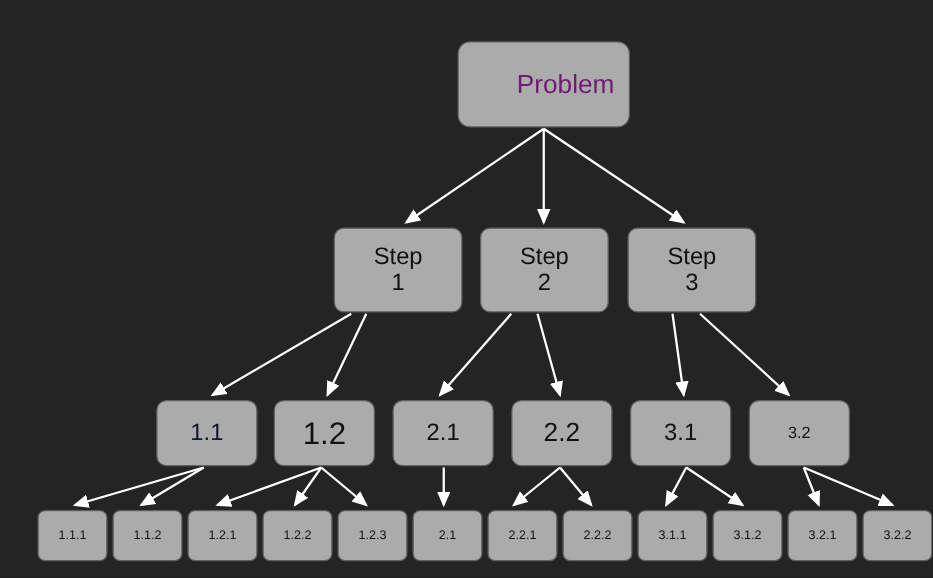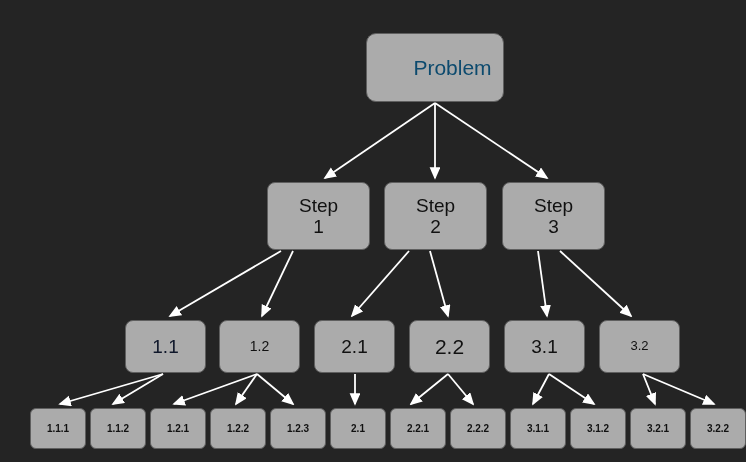--- a/index.html
+++ b/index.html
@@ -31,21 +31,21 @@
     display: flex;
     align-items: center;
     justify-content: center;
     text-align: center;
     color: #111111;
     line-height: 1.12;
     white-space: pre-line;
     z-index: 2;
   }
   .node.root { border-radius: 10px; }
-  .node.leaf { border-radius: 6px; font-weight: bold; }
+  .node.leaf { border-radius: 6px; }
   .node-label {
     display: block;
     pointer-events: none;
   }
 </style>
 </head>
 <body>
 
 <div id="canvas">
   <svg id="edge-layer" viewBox="0 0 746 462" xmlns="http://www.w3.org/2000/svg">
@@ -72,29 +72,29 @@
         <line x1="355" y1="374" x2="355" y2="404" stroke="#ffffff" stroke-width="1.8" marker-end="url(#arrowhead)"></line>
         <line x1="448" y1="374" x2="411" y2="404" stroke="#ffffff" stroke-width="1.8" marker-end="url(#arrowhead)"></line>
         <line x1="448" y1="374" x2="473" y2="404" stroke="#ffffff" stroke-width="1.8" marker-end="url(#arrowhead)"></line>
         <line x1="549" y1="374" x2="533" y2="404" stroke="#ffffff" stroke-width="1.8" marker-end="url(#arrowhead)"></line>
         <line x1="549" y1="374" x2="594" y2="404" stroke="#ffffff" stroke-width="1.8" marker-end="url(#arrowhead)"></line>
         <line x1="643" y1="374" x2="655" y2="404" stroke="#ffffff" stroke-width="1.8" marker-end="url(#arrowhead)"></line>
         <line x1="643" y1="374" x2="714" y2="404" stroke="#ffffff" stroke-width="1.8" marker-end="url(#arrowhead)"></line>
       </g>
   </svg>
   <div id="nodes">
-      <div class="node root" style="left: 366px; top: 33px; width: 138px; height: 69px; font-size: 21px; background: rgb(171, 171, 171); border-color: rgb(95, 95, 95); color: #0c4a6e; padding-left: 35px;"><span class="node-label">Problem</span></div>
+      <div class="node root" style="left: 366px; top: 33px; width: 138px; height: 69px; font-size: 21px; background: rgb(171, 171, 171); border-color: rgb(95, 95, 95); color: #701a75; padding-left: 35px;"><span class="node-label">Problem</span></div>
       <div class="node branch" style="left: 267px; top: 182px; width: 103px; height: 68px; font-size: 19px; background: rgb(171, 171, 171); border-color: rgb(95, 95, 95); color: rgb(17, 17, 17);"><span class="node-label">Step
 1</span></div>
       <div class="node branch" style="left: 384px; top: 182px; width: 103px; height: 68px; font-size: 19px; background: rgb(171, 171, 171); border-color: rgb(95, 95, 95); color: rgb(17, 17, 17);"><span class="node-label">Step
 2</span></div>
       <div class="node branch" style="left: 502px; top: 182px; width: 103px; height: 68px; font-size: 19px; background: rgb(171, 171, 171); border-color: rgb(95, 95, 95); color: rgb(17, 17, 17);"><span class="node-label">Step
 3</span></div>
       <div class="node branch" style="left: 125px; top: 320px; width: 81px; height: 53px; font-size: 19px; background: rgb(171, 171, 171); border-color: rgb(95, 95, 95); color: #0f172a;"><span class="node-label">1.1</span></div>
-      <div class="node branch" style="left: 219px; top: 320px; width: 81px; height: 53px; font-size: 14px; background: rgb(171, 171, 171); border-color: rgb(95, 95, 95); color: rgb(17, 17, 17);"><span class="node-label">1.2</span></div>
+      <div class="node branch" style="left: 219px; top: 320px; width: 81px; height: 53px; font-size: 25px; background: rgb(171, 171, 171); border-color: rgb(95, 95, 95); color: rgb(17, 17, 17);"><span class="node-label">1.2</span></div>
       <div class="node branch" style="left: 314px; top: 320px; width: 81px; height: 53px; font-size: 19px; background: rgb(171, 171, 171); border-color: rgb(95, 95, 95); color: rgb(17, 17, 17);"><span class="node-label">2.1</span></div>
       <div class="node branch" style="left: 409px; top: 320px; width: 81px; height: 53px; font-size: 21px; background: rgb(171, 171, 171); border-color: rgb(95, 95, 95); color: rgb(17, 17, 17);"><span class="node-label">2.2</span></div>
       <div class="node branch" style="left: 504px; top: 320px; width: 81px; height: 53px; font-size: 19px; background: rgb(171, 171, 171); border-color: rgb(95, 95, 95); color: rgb(17, 17, 17);"><span class="node-label">3.1</span></div>
       <div class="node branch" style="left: 599px; top: 320px; width: 81px; height: 53px; font-size: 13px; background: rgb(171, 171, 171); border-color: rgb(95, 95, 95); color: rgb(17, 17, 17);"><span class="node-label">3.2</span></div>
       <div class="node leaf" style="left: 30px; top: 408px; width: 56px; height: 41px; font-size: 10px; background: rgb(171, 171, 171); border-color: rgb(95, 95, 95); color: rgb(17, 17, 17);"><span class="node-label">1.1.1</span></div>
       <div class="node leaf" style="left: 90px; top: 408px; width: 56px; height: 41px; font-size: 10px; background: rgb(171, 171, 171); border-color: rgb(95, 95, 95); color: rgb(17, 17, 17);"><span class="node-label">1.1.2</span></div>
       <div class="node leaf" style="left: 150px; top: 408px; width: 56px; height: 41px; font-size: 10px; background: rgb(171, 171, 171); border-color: rgb(95, 95, 95); color: rgb(17, 17, 17);"><span class="node-label">1.2.1</span></div>
       <div class="node leaf" style="left: 210px; top: 408px; width: 56px; height: 41px; font-size: 10px; background: rgb(171, 171, 171); border-color: rgb(95, 95, 95); color: rgb(17, 17, 17);"><span class="node-label">1.2.2</span></div>
       <div class="node leaf" style="left: 270px; top: 408px; width: 56px; height: 41px; font-size: 10px; background: rgb(171, 171, 171); border-color: rgb(95, 95, 95); color: rgb(17, 17, 17);"><span class="node-label">1.2.3</span></div>
       <div class="node leaf" style="left: 330px; top: 408px; width: 56px; height: 41px; font-size: 10px; background: rgb(171, 171, 171); border-color: rgb(95, 95, 95); color: rgb(17, 17, 17);"><span class="node-label">2.1</span></div>

